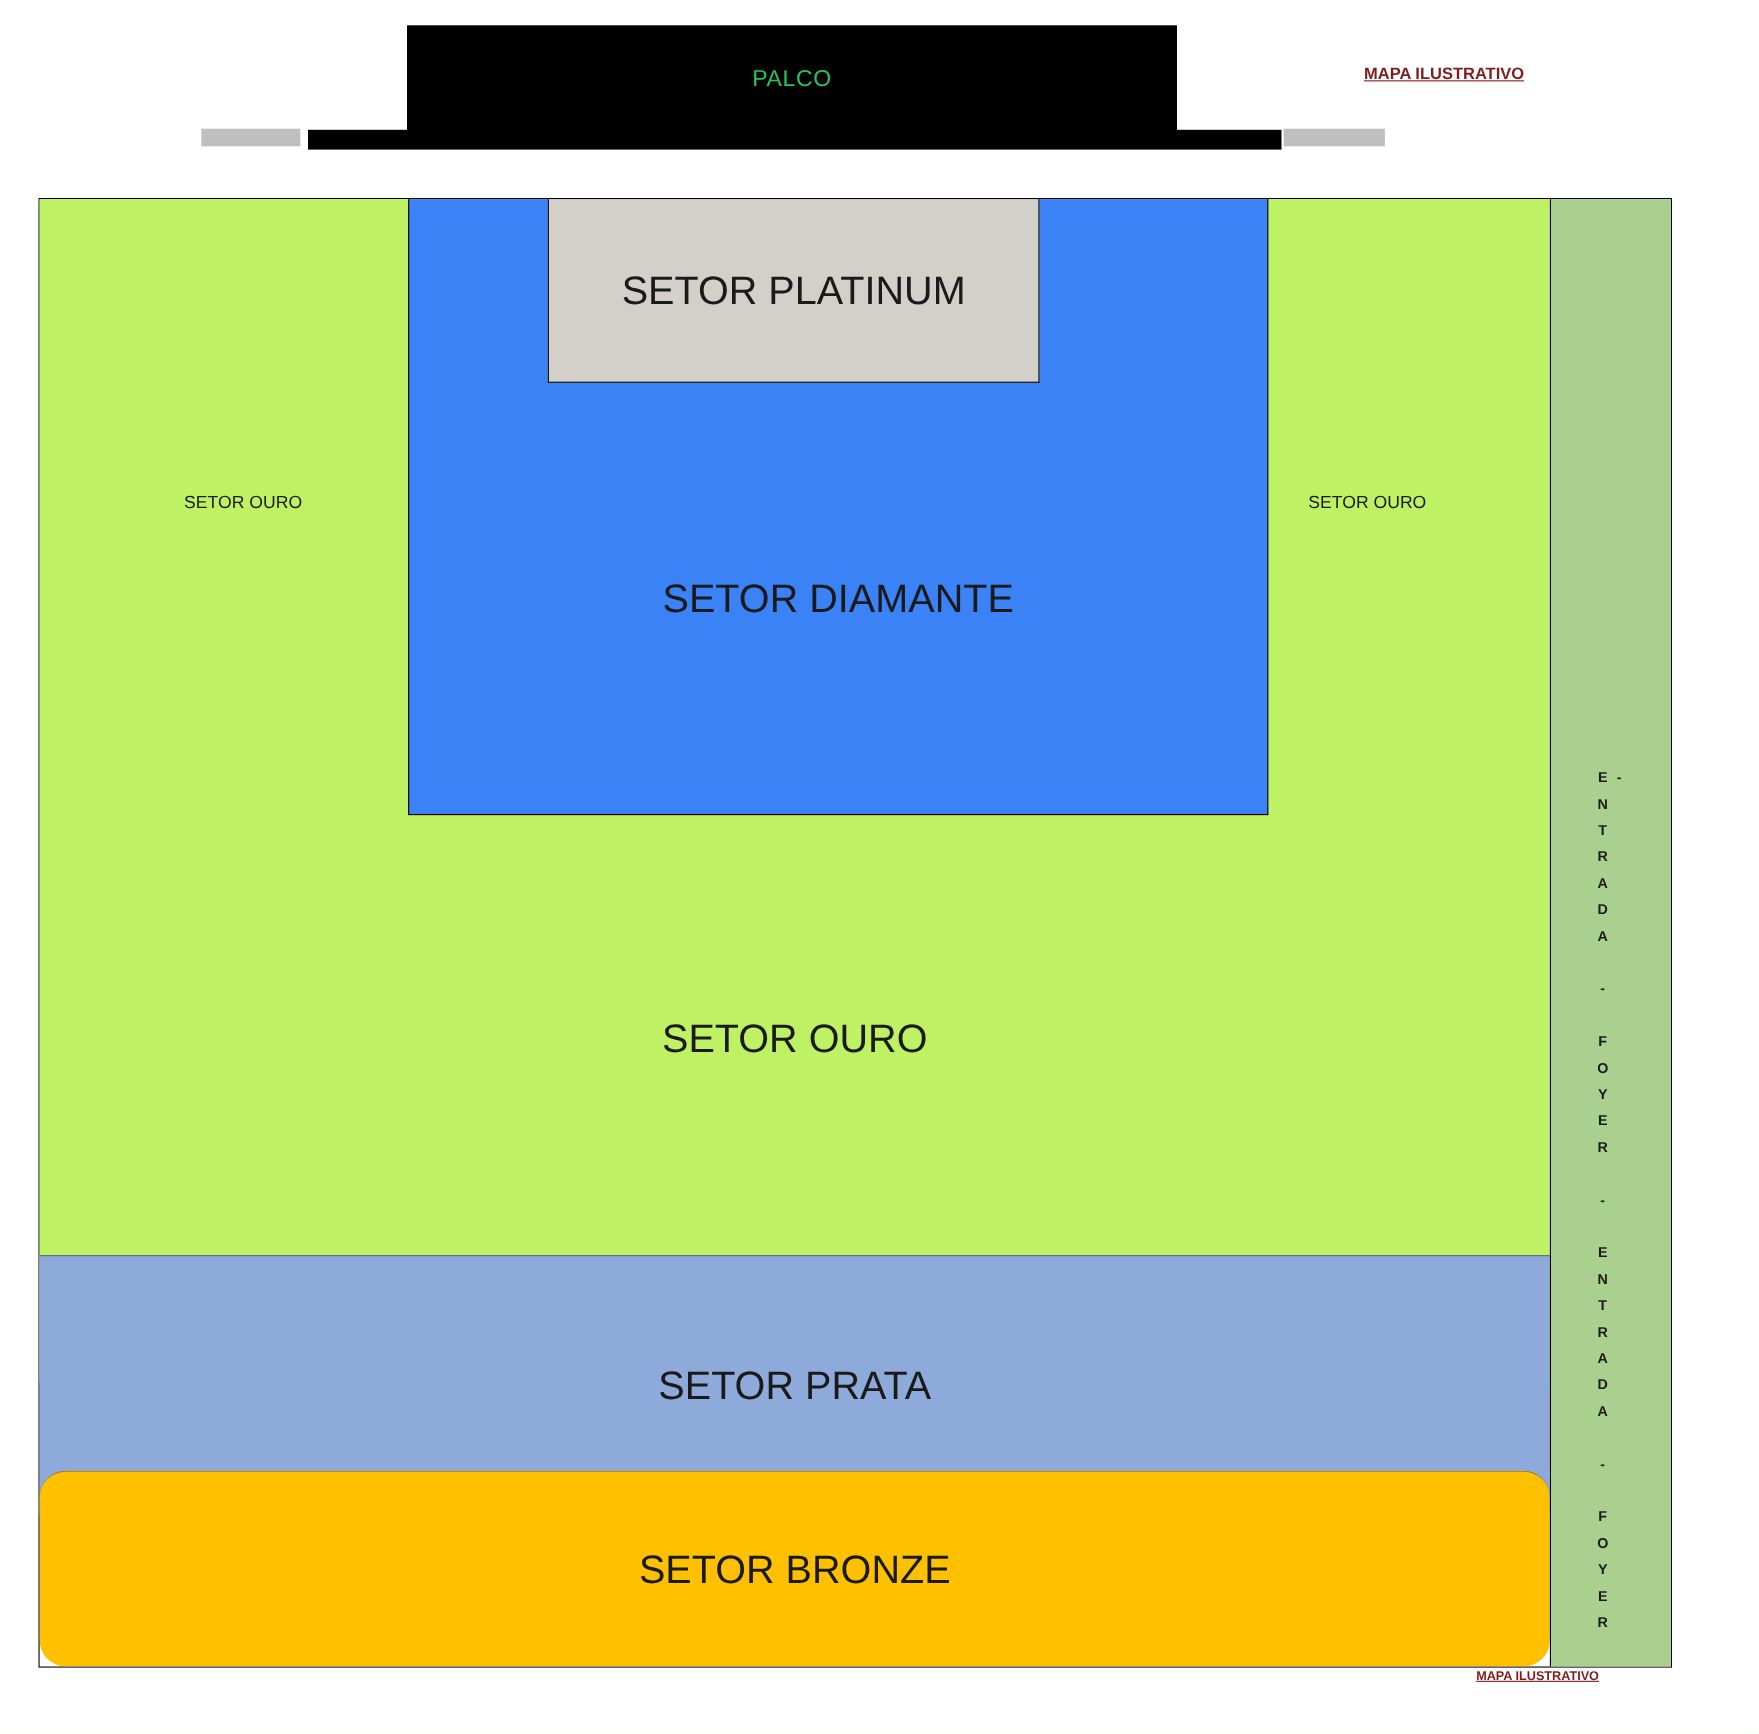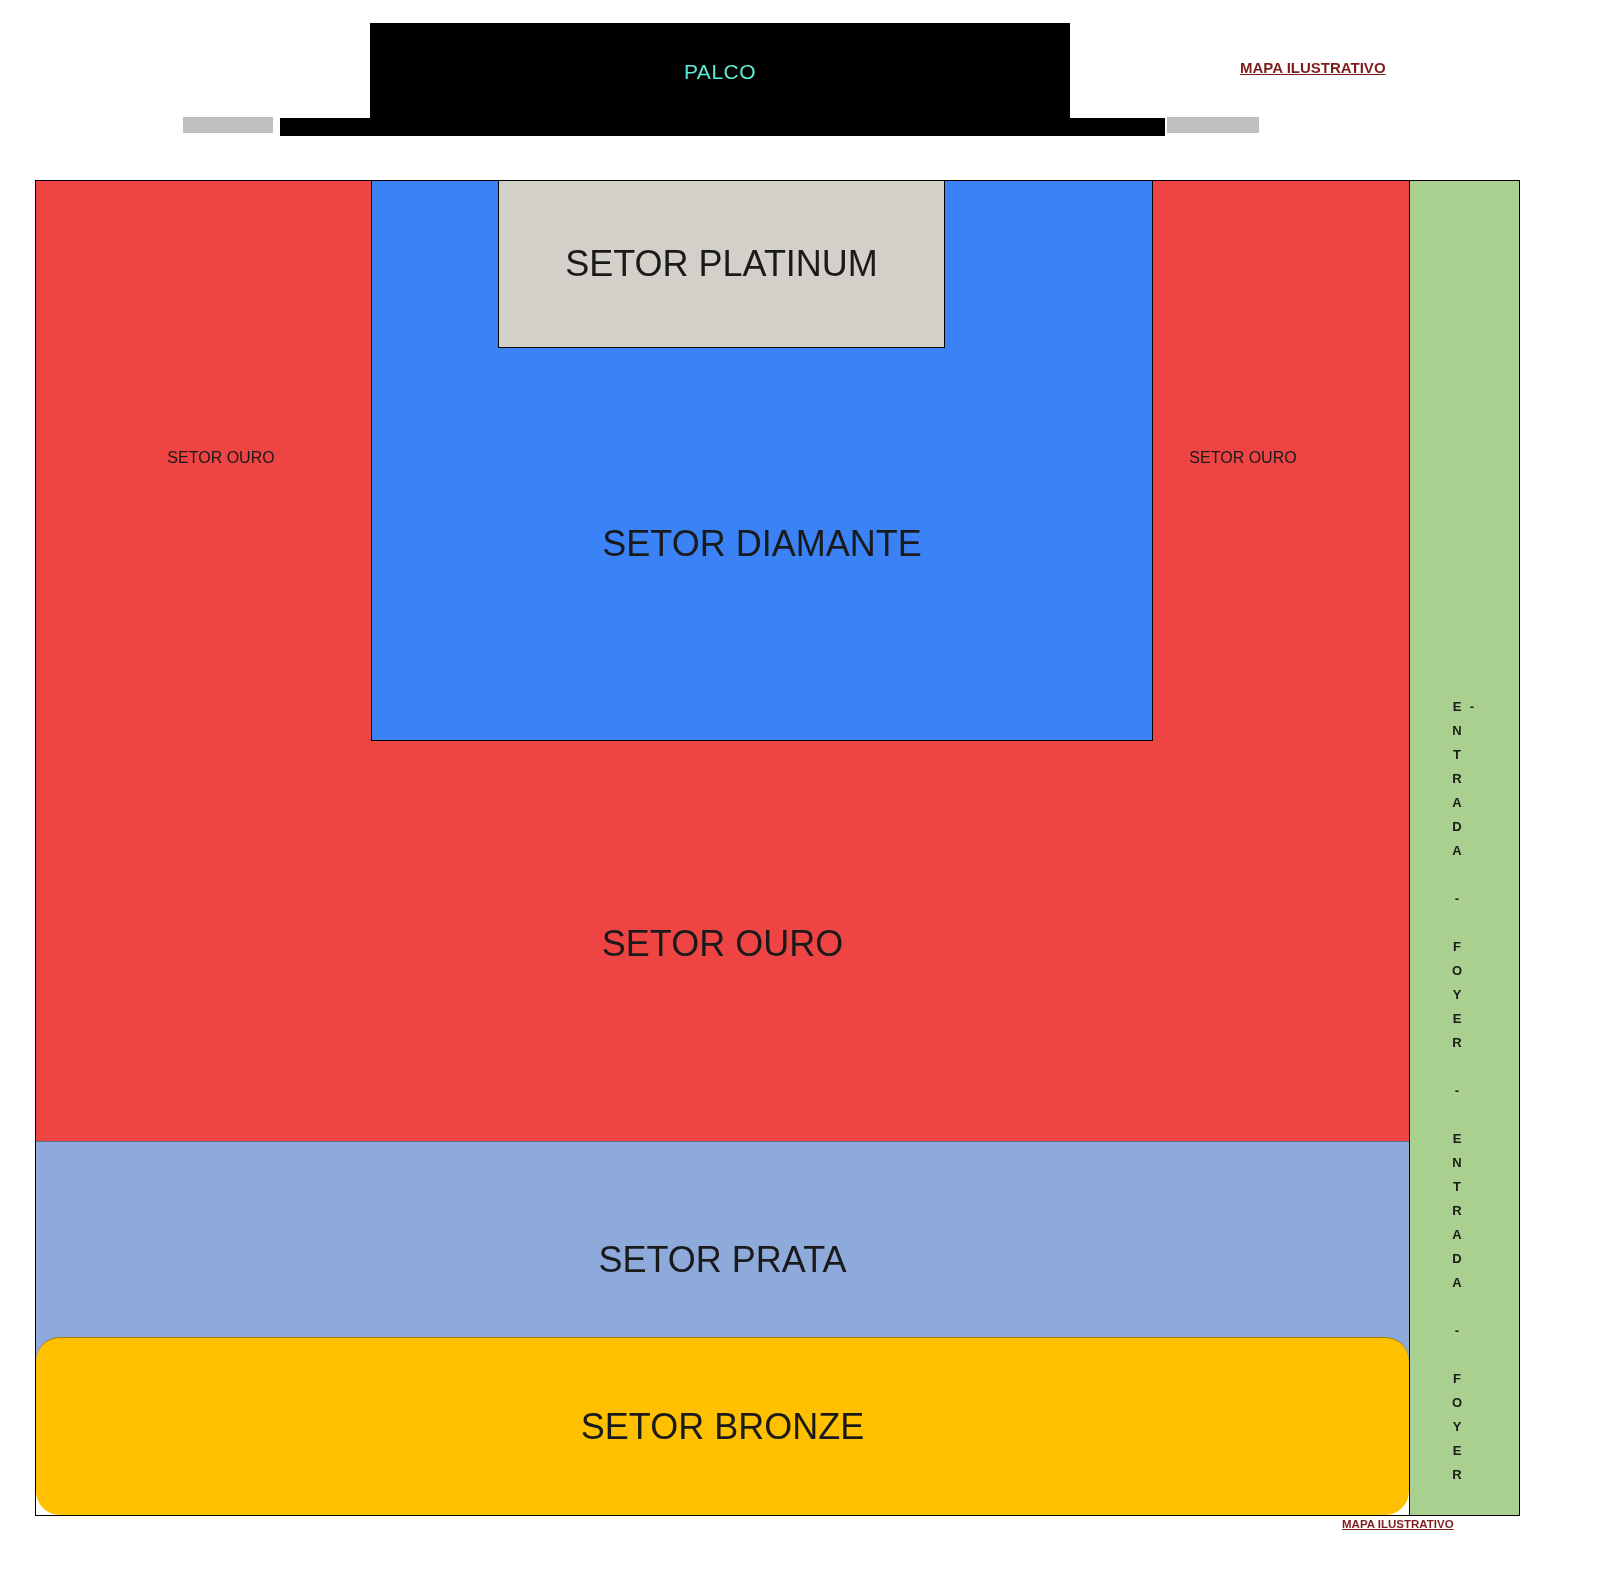--- a/index.html
+++ b/index.html
@@ -1,38 +1,38 @@
 <!DOCTYPE html>
 <html><head>
 <meta charset="utf-8">
 <style>
   html, body { margin: 0; padding: 0; background: #ffffff; }
   body { font-family: "Liberation Sans", "DejaVu Sans", sans-serif; }
   .canvas { position: relative; width: 1599px; height: 1576px; background: #ffffff; overflow: hidden; }
 
   
   .stage { position: absolute; left: 370px; top: 23px; width: 700px; height: 97px;
-           background: #000000; color: #5eead4; display: flex; align-items: center; justify-content: center;
+           background: #000000; color: #22c55e; display: flex; align-items: center; justify-content: center;
            font-size: 21px; letter-spacing: 0.5px; }
   .stage-apron { position: absolute; left: 280px; top: 118px; width: 885px; height: 18px; background: #000000; }
   .stage-wing { position: absolute; top: 117px; height: 16px; background: #bfbfbf; }
   .stage-wing.left  { left: 183px; width: 90px; }
   .stage-wing.right { left: 1167px; width: 92px; }
 
   .map-note { position: absolute; font-weight: bold; color: #7f1d1d; white-space: nowrap; text-decoration: underline; }
   .map-note.top    { left: 1240px; top: 59px;  font-size: 15px; }
   .map-note.bottom { left: 1342px; top: 1518px; font-size: 11.5px; }
 
   
   .map { position: absolute; left: 35px; top: 180px; width: 1485px; height: 1336px;
          border: 1px solid #000000; box-sizing: border-box; background: #ffffff; }
   .map > div { position: absolute; box-sizing: border-box; }
 
   
-  .sector-ouro   { left: 0; top: 0; width: 1373px; height: 1076px; background: #ef4444; }
+  .sector-ouro   { left: 0; top: 0; width: 1373px; height: 1076px; background: #bef264; }
   .sector-prata  { left: 0; top: 960px; width: 1373px; height: 236px; background: #8eaadb;
                    border-top: 1px solid rgba(0,0,0,0.35); display: flex; align-items: center; justify-content: center; }
   .sector-bronze { left: 0; top: 1156px; width: 1373px; height: 178px; background: #ffc000;
                    border-top: 1px solid rgba(0,0,0,0.35); display: flex; align-items: center; justify-content: center; border-radius: 24px; }
   .sector-diamante { left: 335px; top: 0; width: 782px; height: 560px; background: #3b82f6;
                      border: 1px solid #000000; border-top: none; }
   .sector-platinum { left: 462px; top: 0; width: 447px; height: 167px; background: #d3cfc9;
                      border: 1px solid #000000; border-top: none;
                      display: flex; align-items: center; justify-content: center; }
   .entrance-strip { left: 1373px; top: 0; width: 110px; height: 1334px; background: #a9d08e;

